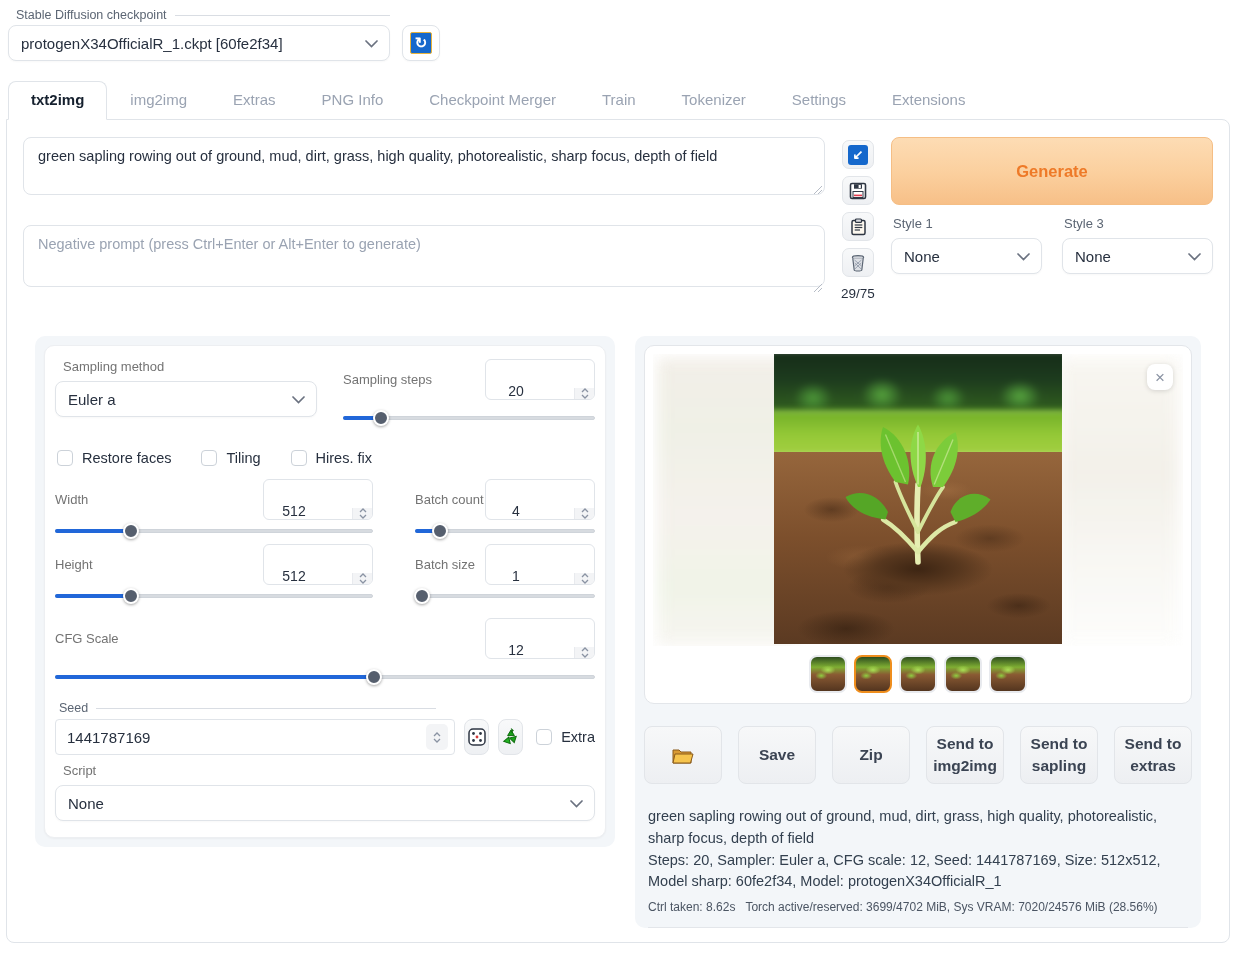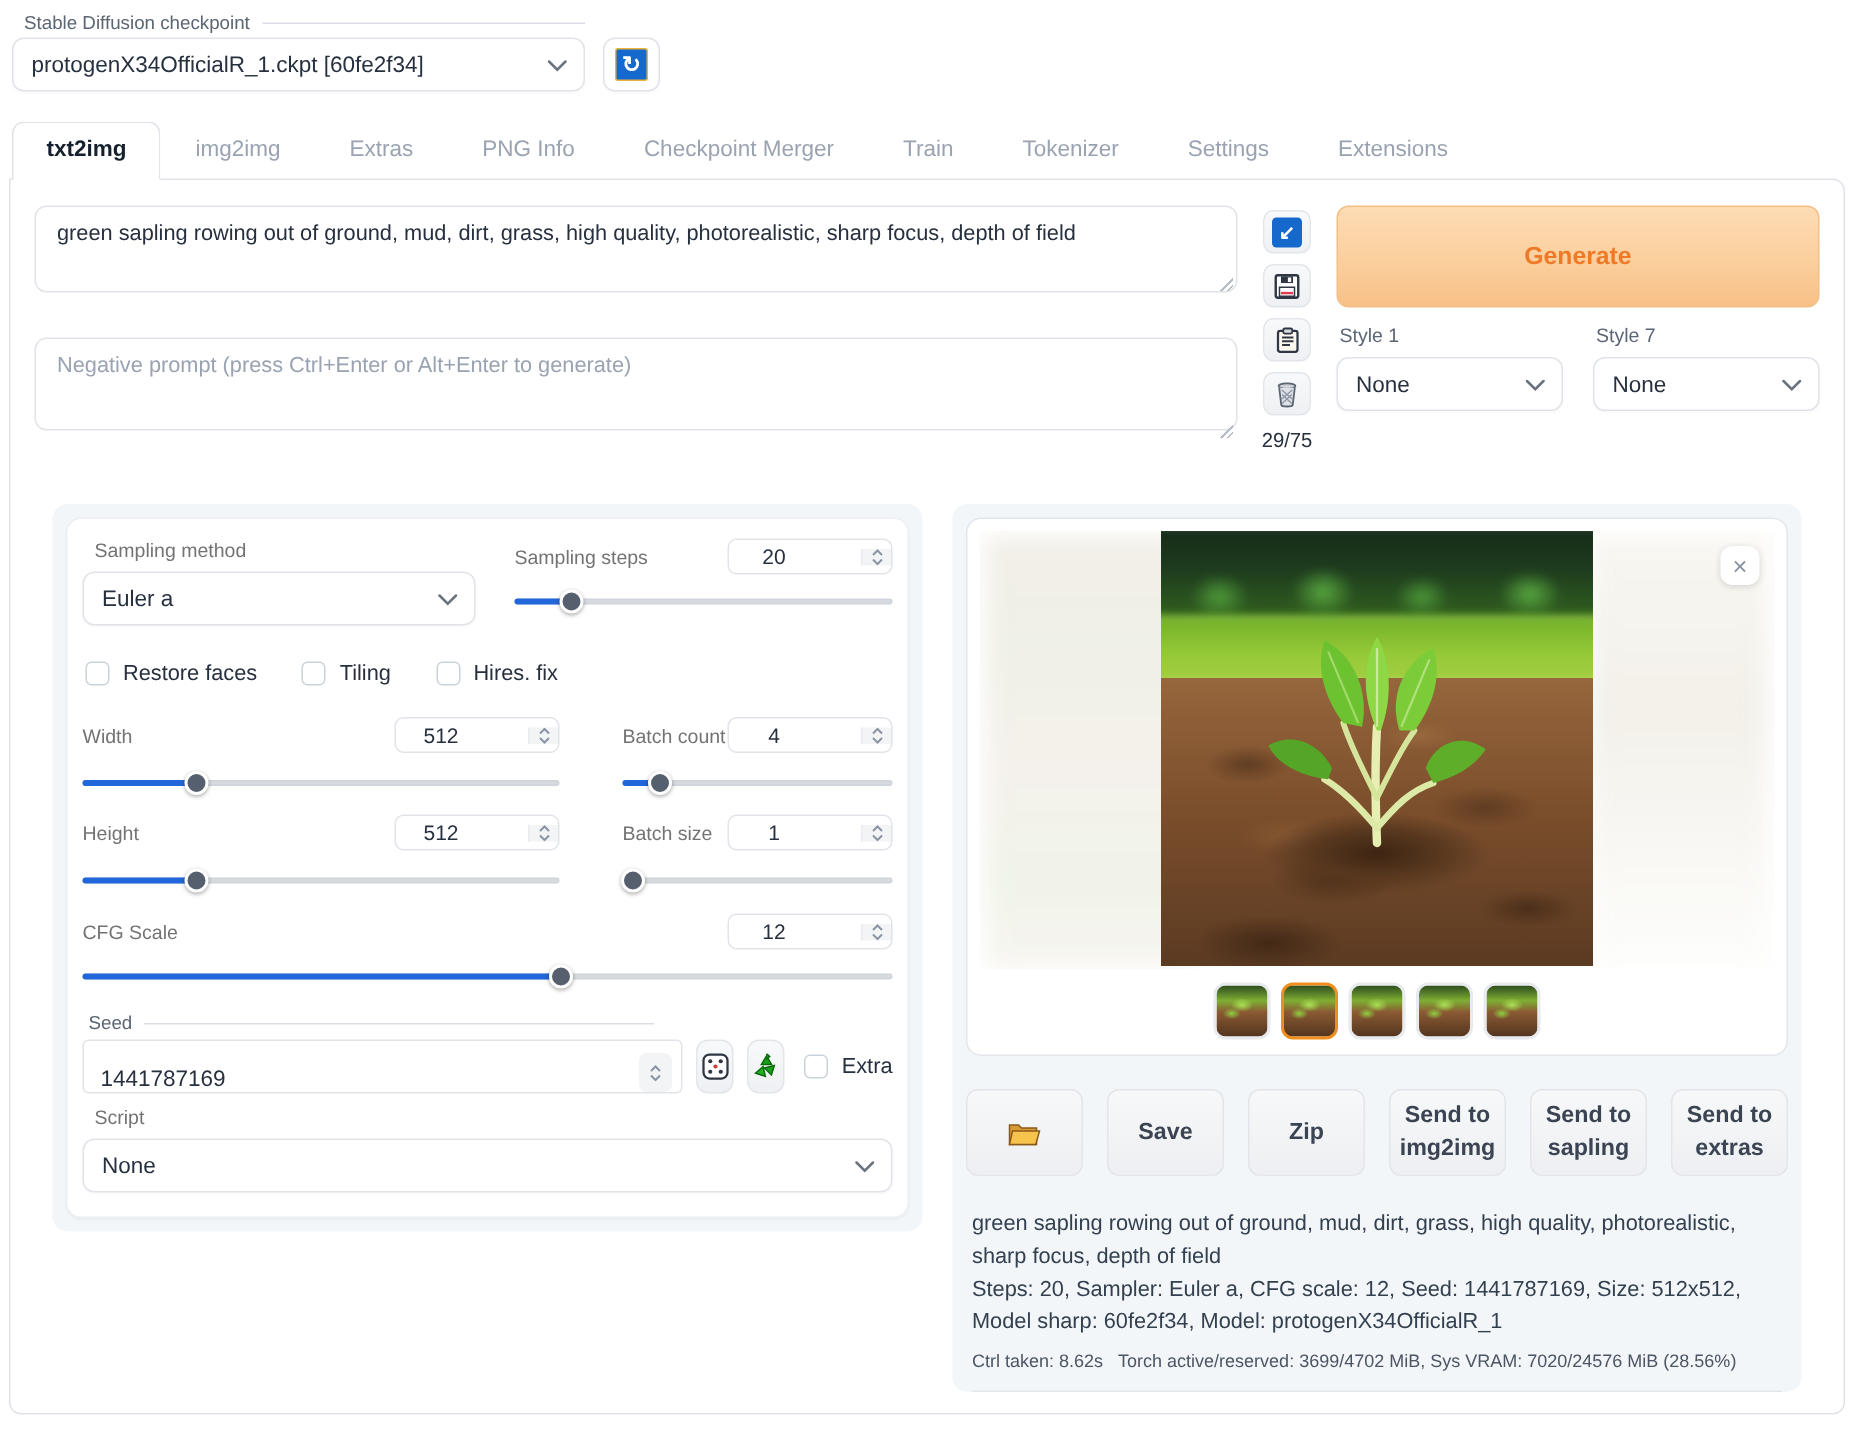--- a/index.html
+++ b/index.html
@@ -88,21 +88,21 @@
   .settings-panel { width:580px; background:#f3f6f9; border-radius:10px; padding:9px; }
   .settings-card { background:#fff; border:1px solid #edeff2; border-radius:10px; padding:13px 10px 16px; box-shadow:0 1px 2px rgba(0,0,0,.04); }
 
   .field-label { font-size:13px; color:#737373; }
   .row1 { display:flex; gap:26px; }
   .samp-method { width:262px; }
   .samp-method .select { margin-top:7px; }
   .samp-steps { flex:1; }
   .num-row { display:flex; align-items:center; justify-content:space-between; }
   .num-input {
-    display:flex; align-items:center; width:110px; height:24px; background:#fff;
+    display:flex; align-items:flex-end; width:110px; height:41px; background:#fff;
     border:1px solid #e0e4e9; border-radius:6px; overflow:hidden; cursor:text;gap:28px;
   }
   .num-val { flex:1; display:flex; align-items:center; justify-content:center; font-size:14px; color:#27303f; }
   .spin { width:20px; display:flex; flex-direction:column; align-items:center; justify-content:center; gap:1px;
     background:#f3f4f6; border-left:1px solid #e8eaee; cursor:pointer; }
   .spin svg { display:block; }
 
   .slider { position:relative; height:16px; margin-top:10px; cursor:pointer; }
   .track { position:absolute; top:6px; left:0; right:0; height:4px; border-radius:3px; background:#d7dbe0; border:1px solid #cfd4da; }
   .track-fill { position:absolute; top:6px; left:0; height:4px; border-radius:3px; background:#2167d9; }
@@ -114,21 +114,21 @@
   .cb-box { width:16px; height:16px; background:#fff; border:1.5px solid #ccd2d9; border-radius:4px; }
   .cb-label { font-size:14.5px; color:#27303f; }
 
   .wh-grid { display:grid; grid-template-columns:318px 1fr; column-gap:42px; margin-top:8px; }
   .param { margin-top:11px; }
   .param .num-row { height:28px; }
 
   .cfg-block { margin-top:14px; }
   .seed-block { margin-top:16px; }
   .seed-row { display:flex; gap:9px; align-items:center; margin-top:4px; }
-  .seed-input { flex:0 0 400px; display:flex; align-items:flex-end; height:36px; background:#fff;
+  .seed-input { flex:0 0 400px; display:flex; align-items:center; height:36px; background:#fff;
     border:1px solid #e0e4e9; border-radius:4px; padding:0 6px 0 11px; font-size:15px; cursor:text; }
   .seed-val { flex:1; }
   .seed-spin { width:22px; height:26px; border-radius:5px; background:#f3f4f6;
     display:flex; flex-direction:column; align-items:center; justify-content:center; gap:1px; cursor:pointer; }
   .sq-btn { width:40px; height:36px; border:1px solid #e2e5e9; border-radius:8px;
     background:linear-gradient(180deg,#f8f9fa,#eef0f3); cursor:pointer;
     display:flex; align-items:center; justify-content:center; }
   .script-block { margin-top:8px; }
   .script-block .select { margin-top:7px; }
 
@@ -278,21 +278,21 @@
             <div class="select">
               <span>None</span>
               <span class="chev">
                 <svg class="chev-svg" width="13" height="8" viewBox="0 0 13 8">
                     <path d="M1 1l5.5 5.5L12 1" stroke="#6b7280" stroke-width="1.7" fill="none" stroke-linecap="round"></path>
                   </svg>
               </span>
             </div>
           </div>
           <div class="style-group">
-            <div class="style-label">Style 7</div>
+            <div class="style-label">Style 3</div>
             <div class="select">
               <span>None</span>
               <span class="chev">
                 <svg class="chev-svg" width="13" height="8" viewBox="0 0 13 8">
                     <path d="M1 1l5.5 5.5L12 1" stroke="#6b7280" stroke-width="1.7" fill="none" stroke-linecap="round"></path>
                   </svg>
               </span>
             </div>
           </div>
         </div>

